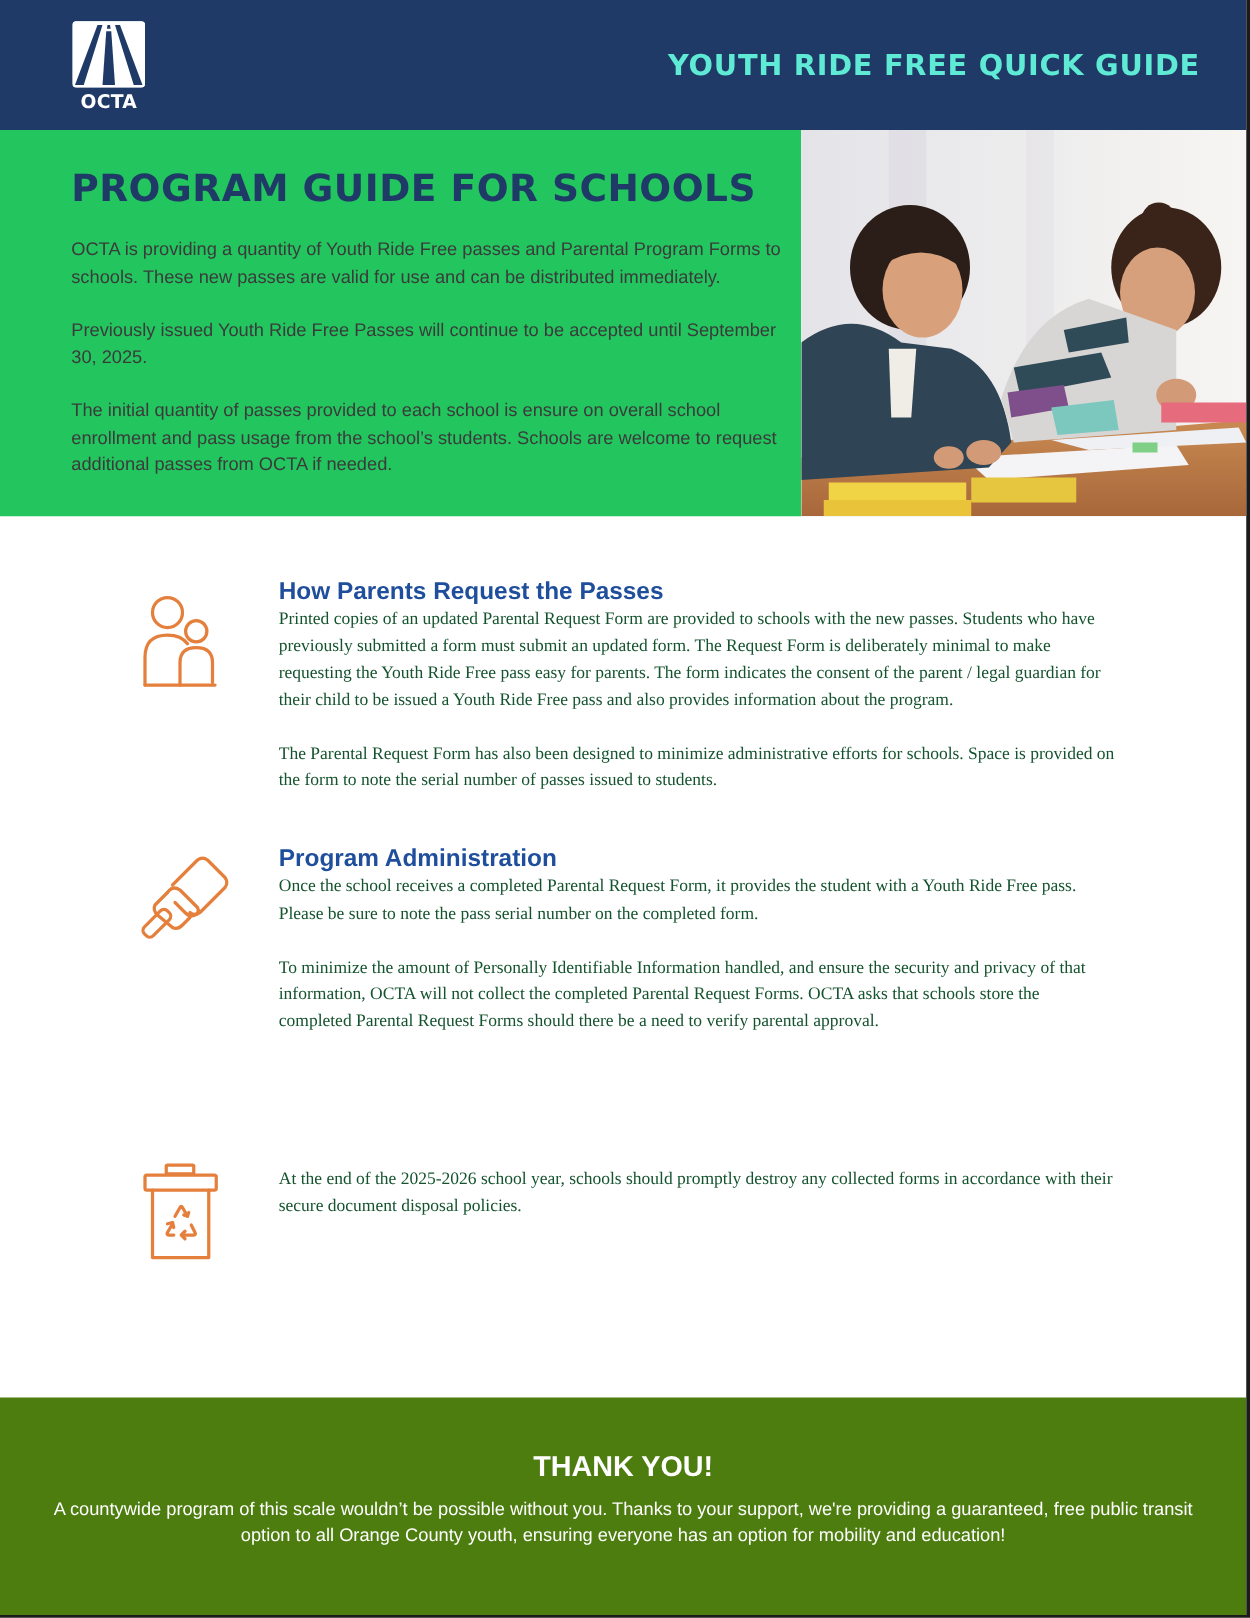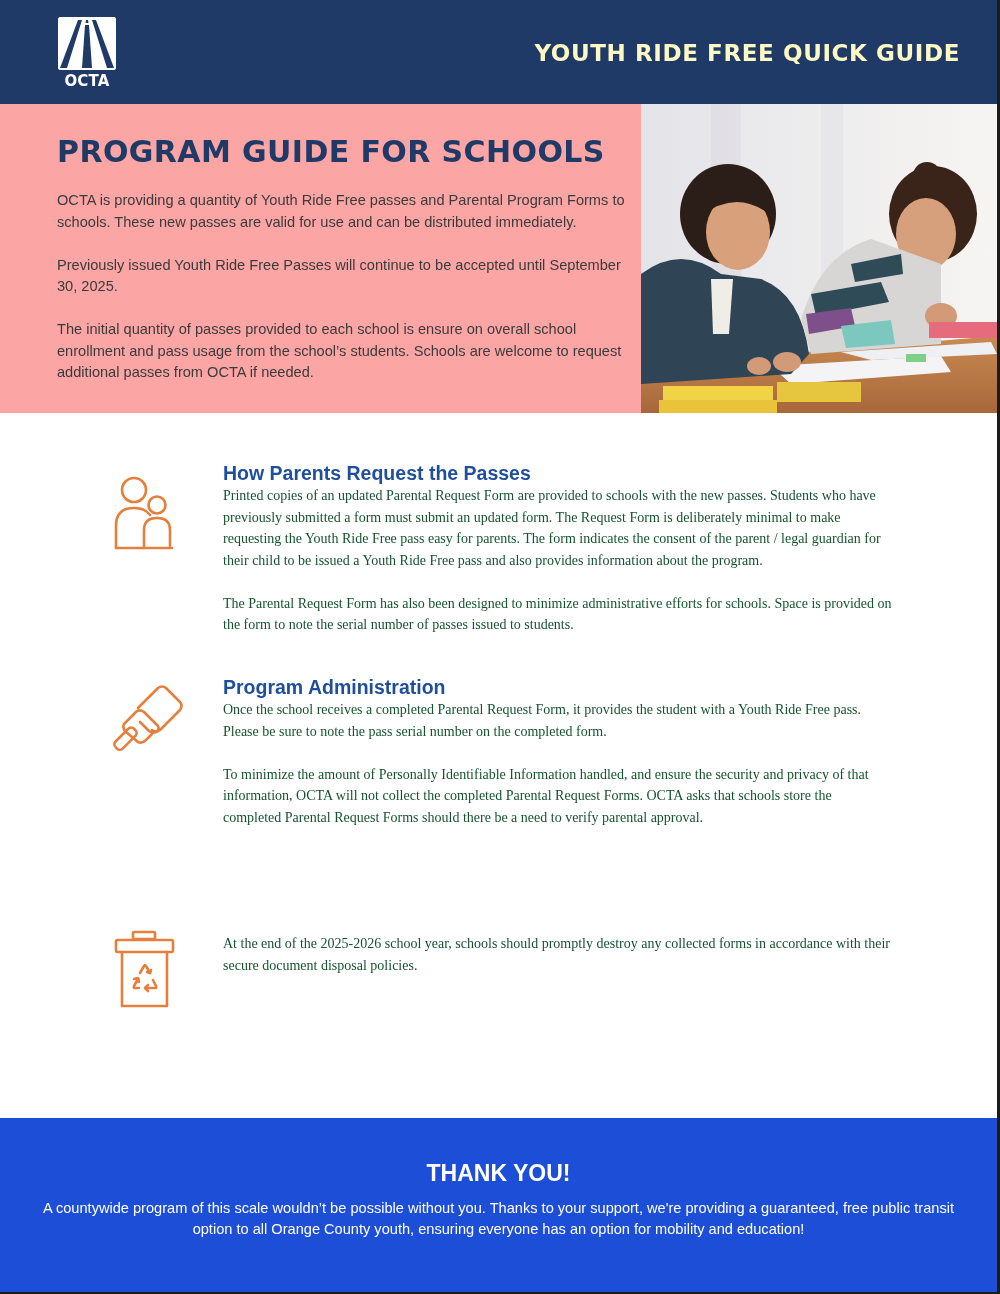--- a/index.html
+++ b/index.html
@@ -5,40 +5,40 @@
     * { box-sizing: border-box; margin: 0; padding: 0; }
     html, body { width: 1000px; height: 1294px; overflow: hidden; background: #1b1b1b; }
     body { position: relative; font-family: "Liberation Sans", sans-serif; }
     .page { position: absolute; left: 0; top: 0; width: 997px; height: 1292px; background: #ffffff; overflow: hidden; }
 
     
     .header { position: absolute; left: 0; top: 0; width: 997px; height: 104px; background: #1f3a66; }
     .logo { position: absolute; left: 58px; top: 17px; width: 36px; height: 72px; }
     .logo-mark { position: absolute; left: 0; top: 0; width: 58px; height: 53px; background: #ffffff; border-radius: 3px; }
     .logo-text { position: absolute; left: 0; top: 55px; width: 58px; text-align: center; color: #ffffff; font-weight: 900; font-size: 15px; letter-spacing: 0.2px; font-family: "DejaVu Sans", sans-serif; }
-    .header-title { position: absolute; right: 37px; top: 40px; color: #fef9c3; font-weight: 700; font-size: 23px; letter-spacing: 0.6px; font-family: "DejaVu Sans", sans-serif; }
+    .header-title { position: absolute; right: 37px; top: 40px; color: #5eead4; font-weight: 700; font-size: 23px; letter-spacing: 0.6px; font-family: "DejaVu Sans", sans-serif; }
     .header-title .light { font-weight: 700; }
 
     
-    .intro { position: absolute; left: 0; top: 104px; width: 641px; height: 309px; background: #fca5a5; }
+    .intro { position: absolute; left: 0; top: 104px; width: 641px; height: 309px; background: #22c55e; }
     .intro-title { position: absolute; left: 57px; top: 30px; color: #1f3a66; font-weight: 700; font-size: 30px; letter-spacing: 0.4px; font-family: "DejaVu Sans", sans-serif; white-space: nowrap; }
     .intro-body { position: absolute; left: 57px; top: 86px; width: 570px; color: #3b3b3b; font-size: 14.6px; line-height: 21.5px; }
     .intro-body p { margin-bottom: 21.5px; }
 
     .photo { position: absolute; left: 641px; top: 104px; width: 356px; height: 309px; overflow: hidden; background: linear-gradient(180deg, #e9e7ea 0%, #f2f0ef 45%, #e6ded8 100%); }
 
     
     .section { position: absolute; left: 0; width: 997px; }
     .section .icon { position: absolute; left: 100px; width: 90px; height: 90px; }
     .section .content { position: absolute; left: 223px; width: 670px; }
     .section h2 { color: #1f4e9c; font-size: 19.5px; font-weight: 700; line-height: 22px; margin-bottom: 1px; }
     .section p { color: #14532d; font-size: 14px; line-height: 21.5px; margin-bottom: 21.5px; font-family: Liberation Serif, serif; }
 
     
-    .footer { position: absolute; left: 0; top: 1118px; width: 997px; height: 174px; background: #1d4ed8; text-align: center; }
+    .footer { position: absolute; left: 0; top: 1118px; width: 997px; height: 174px; background: #4d7c0f; text-align: center; }
     .footer-title { position: absolute; left: 0; width: 997px; top: 42px; color: #ffffff; font-weight: 700; font-size: 23px; }
     .footer-body { position: absolute; left: 40px; width: 917px; top: 80px; color: #ffffff; font-size: 14.6px; line-height: 21px; }
   </style>
 </head>
 <body>
 
 <div class="page">
 
   <div class="header">
     <div class="logo">

